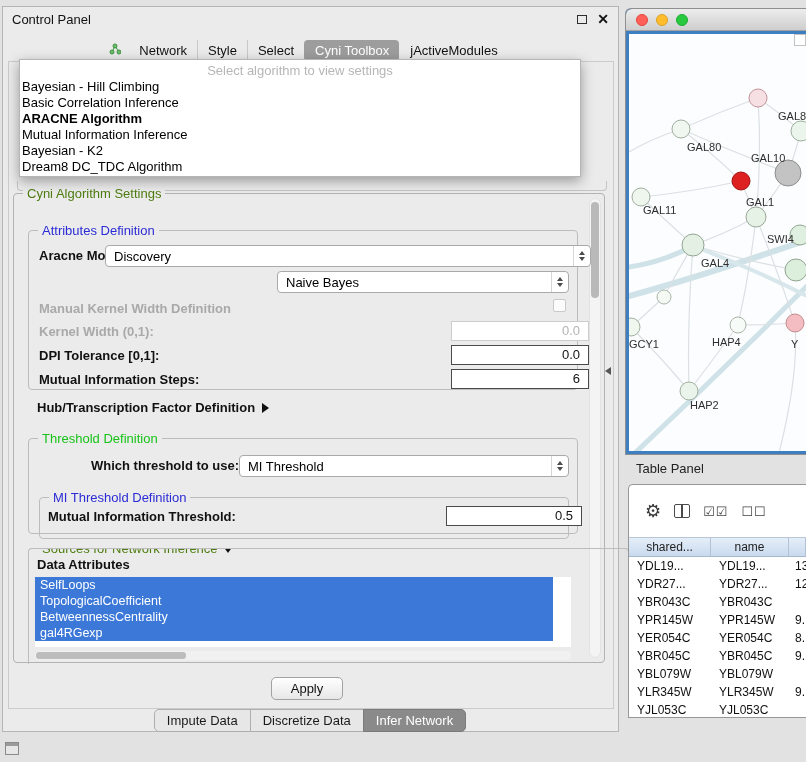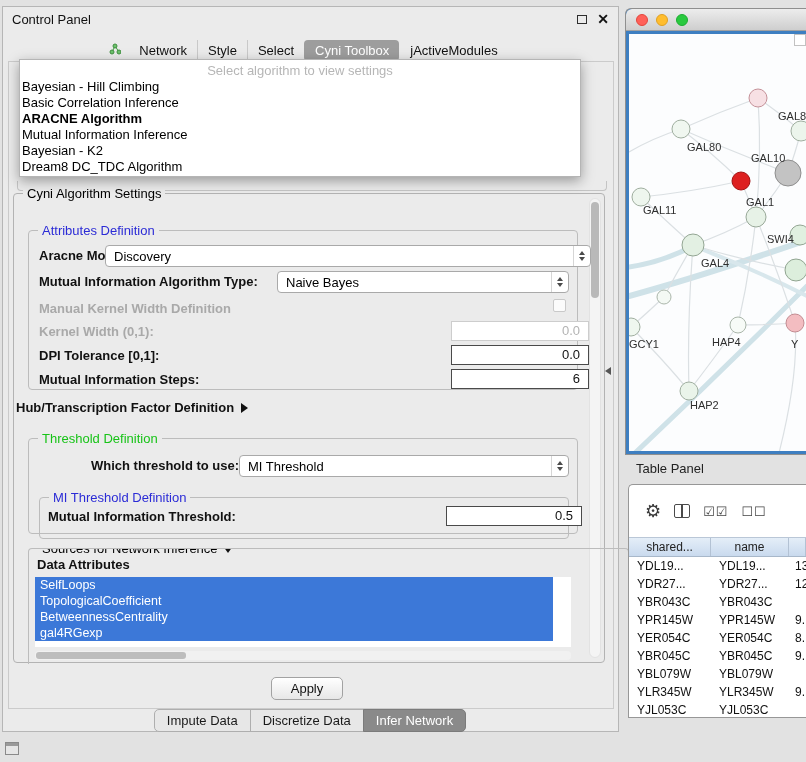--- a/index.html
+++ b/index.html
@@ -24,21 +24,21 @@
   
   .dropdown { position:absolute; left:16px; top:52px; width:562px; height:118px; background:#fff; border:1px solid #b5b5b5; box-shadow:0 4px 12px rgba(0,0,0,.35); z-index:40; font-size:13px; padding-top:2px; }
   .dd-prompt { text-align:center; color:#b6b6b6; height:17px; line-height:17px; }
   .dd-item { height:16px; line-height:16px; padding-left:2px; color:#000; white-space:nowrap; }
   .dd-item.selected { font-weight:bold; }
 
   .remnant { position:absolute; left:14px; top:174px; width:590px; height:10px; border:1px solid #c4c4c4; border-top:none; border-radius:0 0 4px 4px; }
 
   
   .group { position:absolute; border:1px solid #b3b3b3; border-radius:4px; }
-  .legend { position:absolute; top:-8px; left:9px; background:#ebebeb; padding:0 4px; font-size:13px; color:#000000; white-space:nowrap; }
+  .legend { position:absolute; top:-8px; left:9px; background:#ebebeb; padding:0 4px; font-size:13px; color:#4d7c0f; white-space:nowrap; }
   .legend.blue { color:#2b2bd6; }
   .legend.green { color:#17c317; }
 
   .settings { left:10px; top:186px; width:592px; height:470px; }
 
   .vscroll { position:absolute; right:3px; top:4px; width:12px; height:460px; background:#f4f4f4; border:1px solid #e2e2e2; border-radius:6px; }
   .vthumb { position:absolute; left:1px; top:3px; width:8px; height:96px; background:#b9b9b9; border-radius:4px; }
 
   .algdef { left:14px; top:36px; width:550px; height:160px; border-color:#bcbcbc; }
   .flabel { position:absolute; left:10px; font-size:13px; font-weight:bold; color:#111; white-space:nowrap; }
@@ -48,21 +48,21 @@
   .combo .ctxt { flex:1; overflow:hidden; white-space:nowrap; }
   .stepper { width:17px; align-self:stretch; display:flex; flex-direction:column; align-items:center; justify-content:center; gap:2px; border-left:1px solid #d6d6d6; }
   .tri-up { width:0; height:0; border-left:3.5px solid transparent; border-right:3.5px solid transparent; border-bottom:4.5px solid #4a4a4a; }
   .tri-dn { width:0; height:0; border-left:3.5px solid transparent; border-right:3.5px solid transparent; border-top:4.5px solid #4a4a4a; }
 
   .field { position:absolute; background:#fff; border:1.5px solid #4a4a4a; text-align:right; font-size:13px; padding:0 8px; height:20px; line-height:17px; color:#111;margin-left:20px; }
   .field.dis { border:1px solid #cdcdcd; color:#b3b3b3; }
 
   .checkbox { position:absolute; width:13px; height:13px; border:1px solid #c9c9c9; background:#fbfbfb; border-radius:2px; }
 
-  .hubrow { position:absolute; left:2px; top:206px; font-size:13px; font-weight:bold; color:#111; display:flex; align-items:center; }
+  .hubrow { position:absolute; left:23px; top:206px; font-size:13px; font-weight:bold; color:#111; display:flex; align-items:center; }
   .tri-right { width:0; height:0; border-top:5px solid transparent; border-bottom:5px solid transparent; border-left:7px solid #111; margin-left:7px; }
   .tri-down-l { width:0; height:0; border-left:5px solid transparent; border-right:5px solid transparent; border-top:7px solid #111; display:inline-block; margin-left:5px; vertical-align:middle; }
 
   .thrgroup { left:14px; top:244px; width:550px; height:96px; border-color:#bcbcbc; }
   .migroup { left:10px; top:58px; width:530px; height:42px; border-color:#bcbcbc; }
 
   .srcgroup { left:14px; top:354px; width:601px; height:116px; border-color:#bcbcbc; border-bottom:none; border-radius:4px 4px 0 0; overflow:hidden; }
   .attr-title { position:absolute; left:8px; top:8px; font-size:13px; font-weight:bold; color:#111; }
   .attr-list { position:absolute; left:6px; top:28px; width:536px; height:70px; background:#fff; overflow:hidden; }
   .attr-item { height:16px; line-height:16px; font-size:12.5px; padding-left:5px; width:518px; color:#111; white-space:nowrap; }
@@ -175,21 +175,20 @@
 
         <div class="flabel" style="top:17px;">Aracne Mode:</div>
         <div class="combo" style="left:76px; top:14px; width:486px;">
           <span class="ctxt">Discovery</span>
           <span class="stepper">
               <span class="tri-up"></span>
               <span class="tri-dn"></span>
             </span>
         </div>
 
-        <div class="flabel" style="top:43px;">Mutual Information Algorithm Type:</div>
         <div class="combo" style="left:248px; top:40px; width:292px;">
           <span class="ctxt">Naive Bayes</span>
           <span class="stepper">
               <span class="tri-up"></span>
               <span class="tri-dn"></span>
             </span>
         </div>
 
         <div class="flabel dis" style="top:70px;">Manual Kernel Width Definition</div>
         <div class="checkbox" style="left:524px; top:68px;"></div>

